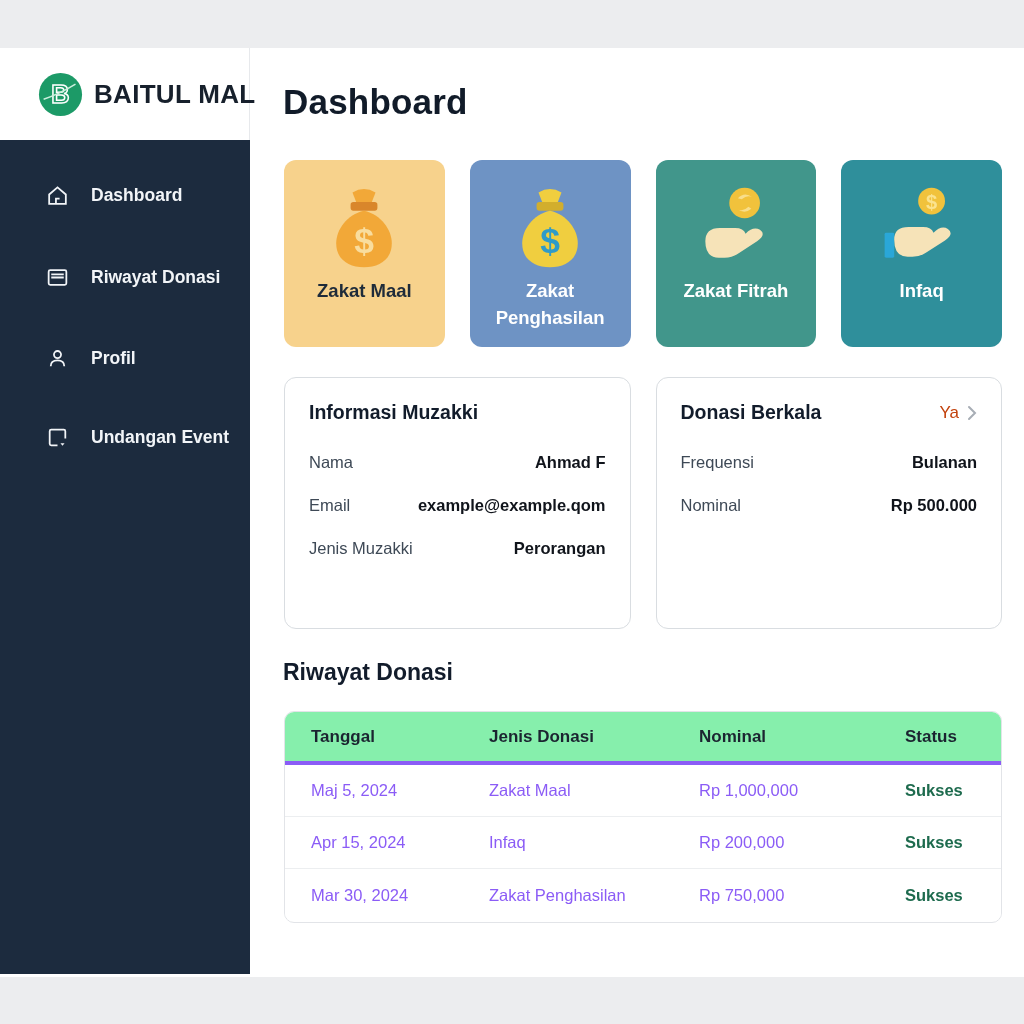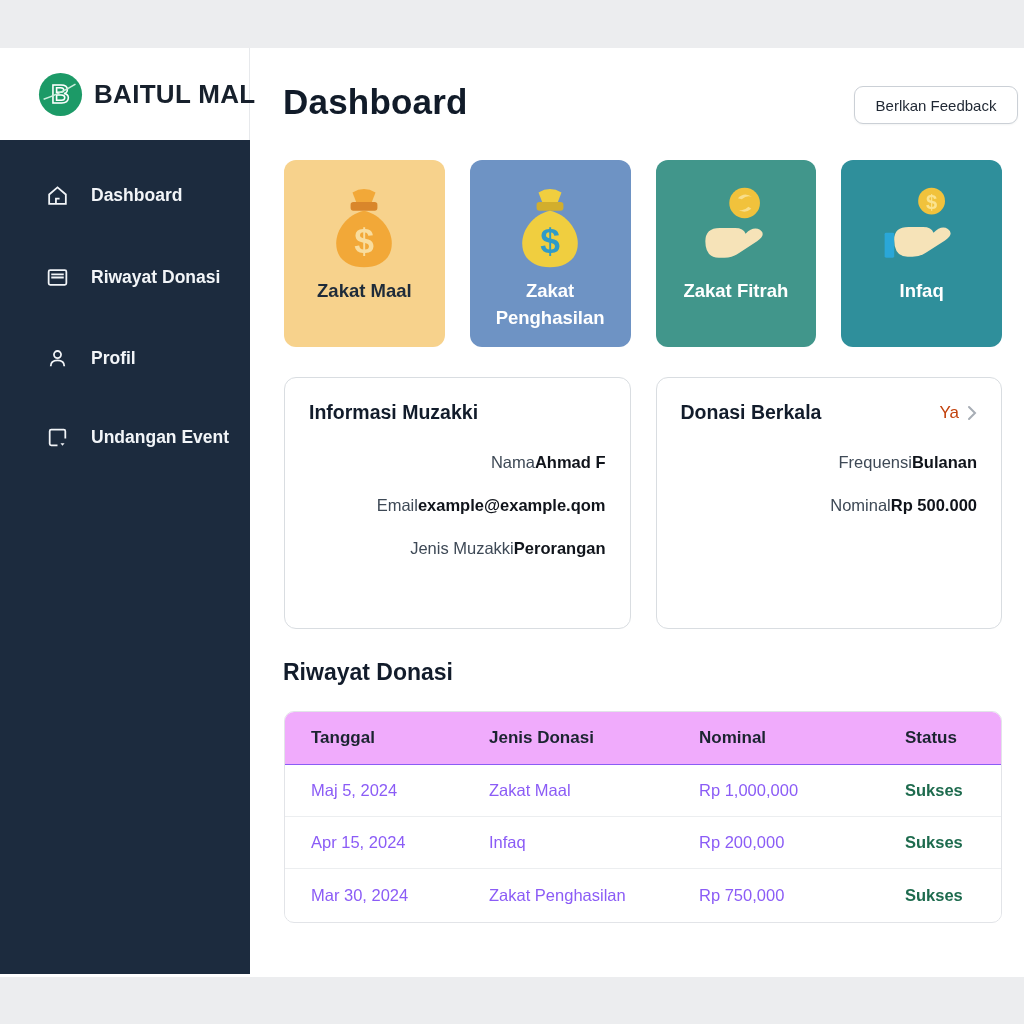--- a/index.html
+++ b/index.html
@@ -85,38 +85,38 @@
   .icard-head {
     display:flex; align-items:center; justify-content:space-between;
   }
   .icard-title { font-size:19.5px; font-weight:700; color:#121C2B; }
   .icard-head-right {
     display:flex; align-items:center; gap:8px; cursor:pointer;
   }
   .icard-head-value { font-size:17px; color:#c2410c; }
   .irows { margin-top:17px; }
   .irow {
-    display:flex; align-items:center; justify-content:flex-end;
+    display:flex; align-items:center; justify-content:space-between;
     height:43px;
   }
   .irow-label { font-size:16.5px; color:#3E4956; }
   .irow-value { font-size:16.5px; font-weight:700; color:#10141B; }
   
   .section-title {
     position:absolute; left:283px; top:611px;
     font-size:23px; font-weight:700; color:#121C2B;
   }
   .table-wrap {
     position:absolute; left:284px; top:663px; width:718px; height:212px;
     background:#FFFFFF; border:1px solid #E2E4E8; border-radius:10px;
     overflow:hidden;
   }
   .t-head {
     display:grid; grid-template-columns:178px 210px 206px 1fr; height:53px;
-    background:#f0abfc; border-bottom:1px solid #8b5cf6; align-items:center;
+    background:#86efac; border-bottom:4px solid #8b5cf6; align-items:center;
   }
   .t-head > div {
     padding-left:26px; font-size:17px; font-weight:700; color:#1B2430;
   }
   .t-row {
     display:grid; grid-template-columns:178px 210px 206px 1fr; height:52px;
     align-items:center; border-bottom:1px solid #ECEEF0; background:#FFFFFF;
   }
   .t-row:last-child { border-bottom:none; }
   .t-row > div { padding-left:26px; font-size:16.5px; color:#8b5cf6; }
@@ -161,21 +161,20 @@
     <div class="side-item si-3">
       <svg viewBox="0 0 24 24" fill="none" stroke="#F2F5F8" stroke-width="1.7">
         <path d="M19.5 13 V6 A1.5 1.5 0 0 0 18 4.5 H6 A1.5 1.5 0 0 0 4.5 6 V18 A1.5 1.5 0 0 0 6 19.5 H12"></path>
         <path d="M14.8 17.5 L16.8 20 L18.8 17.5 Z" fill="#F2F5F8" stroke="none"></path>
       </svg>
       <span class="side-label">Undangan Event</span>
     </div>
   </div>
 
   <div class="page-title">Dashboard</div>
-  <button class="feedback-btn">Berlkan Feedback</button>
 
   <div class="cards-row">
     <div class="dcard dcard-0">
       <svg viewBox="0 0 96 96">
         <path d="M36 13 Q48 6 60 13 L55 26 H41 Z" fill="#F2A838"></path>
         <rect x="34" y="23" width="28" height="9" rx="3" fill="#D9862B"></rect>
         <path d="M48 32 C30 36 19 52 19 66 C19 83 32 91 48 91 C64 91 77 83 77 66 C77 52 66 36 48 32 Z" fill="#F2A838"></path>
         <text x="48" y="76" text-anchor="middle" font-family="Liberation Sans, sans-serif" font-size="37" font-weight="bold" fill="#F9DD9E">$</text>
       </svg>
       <div class="dcard-label">Zakat Maal</div>

